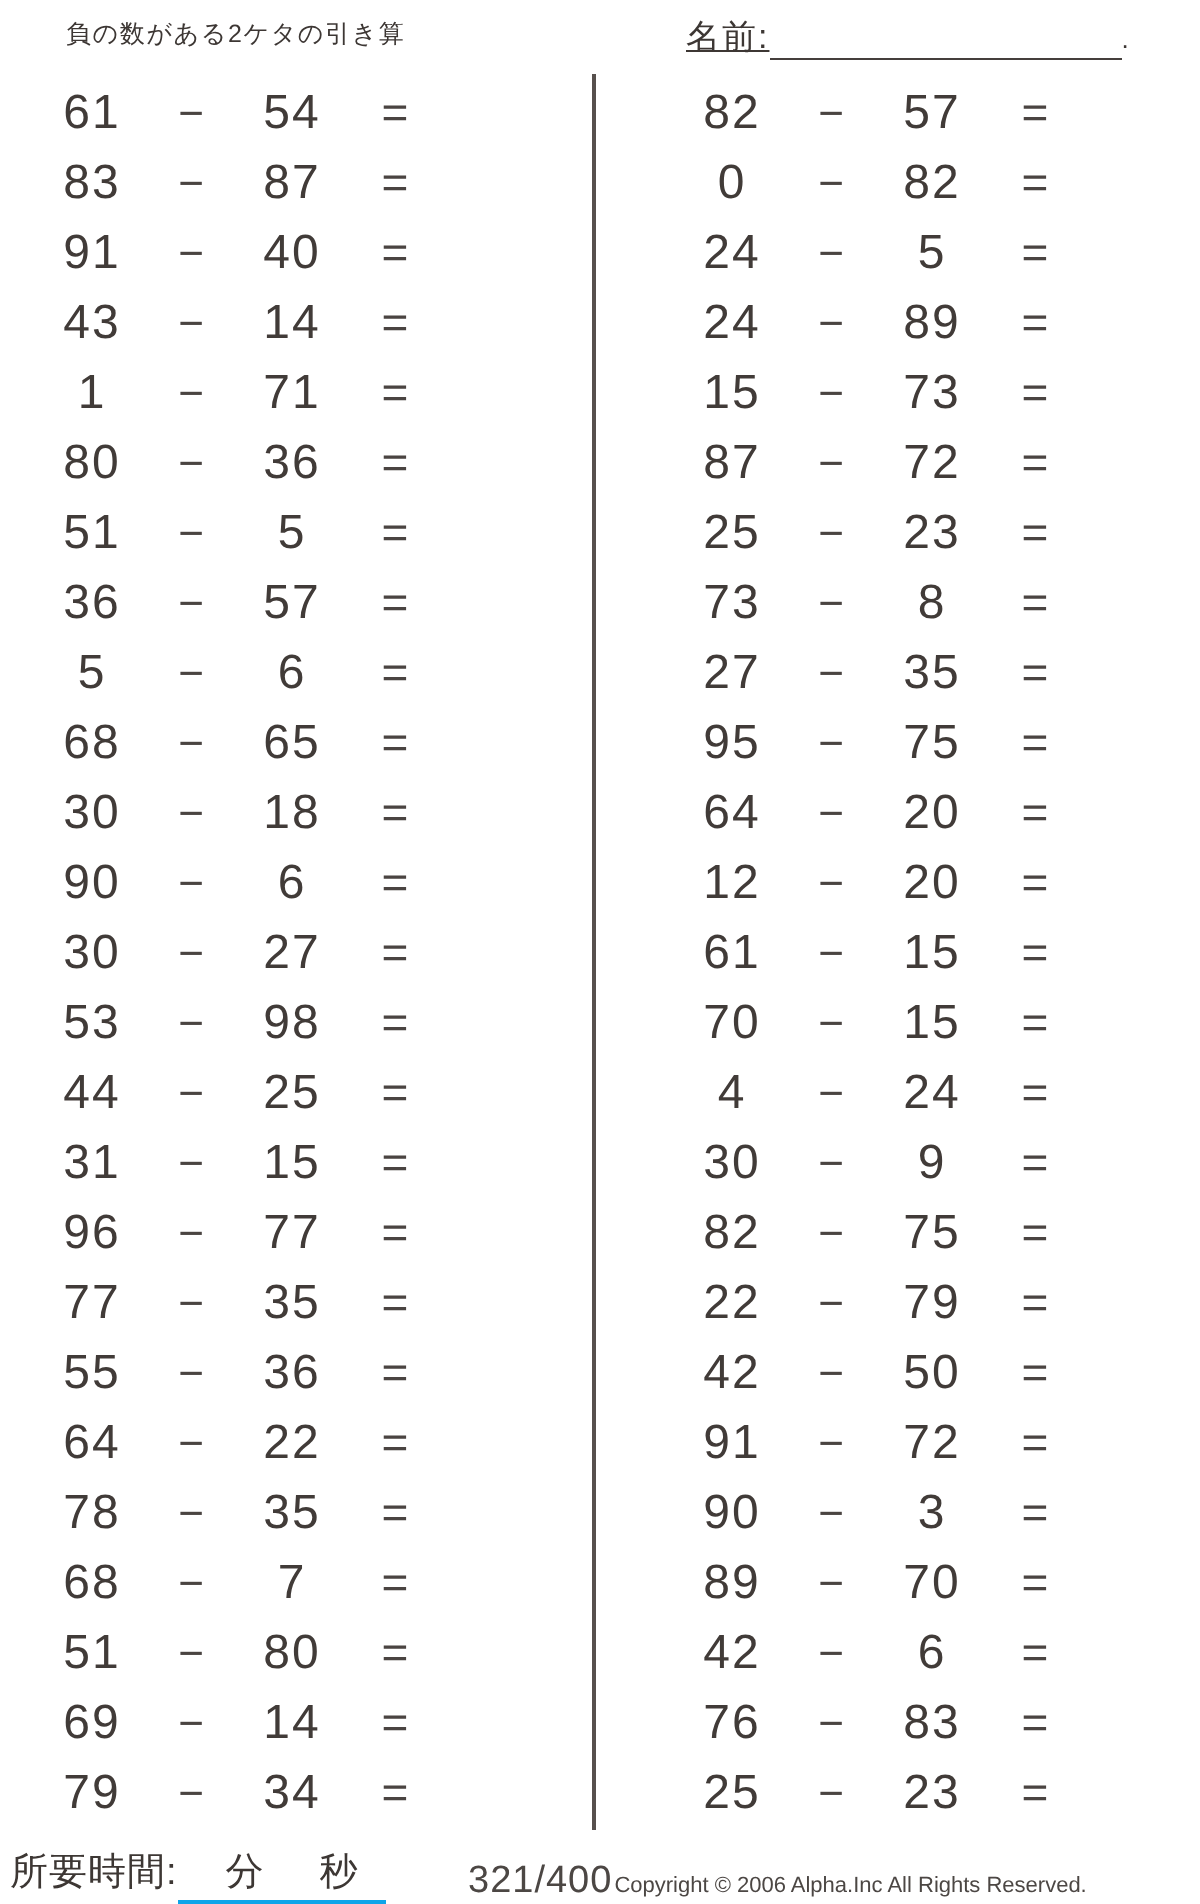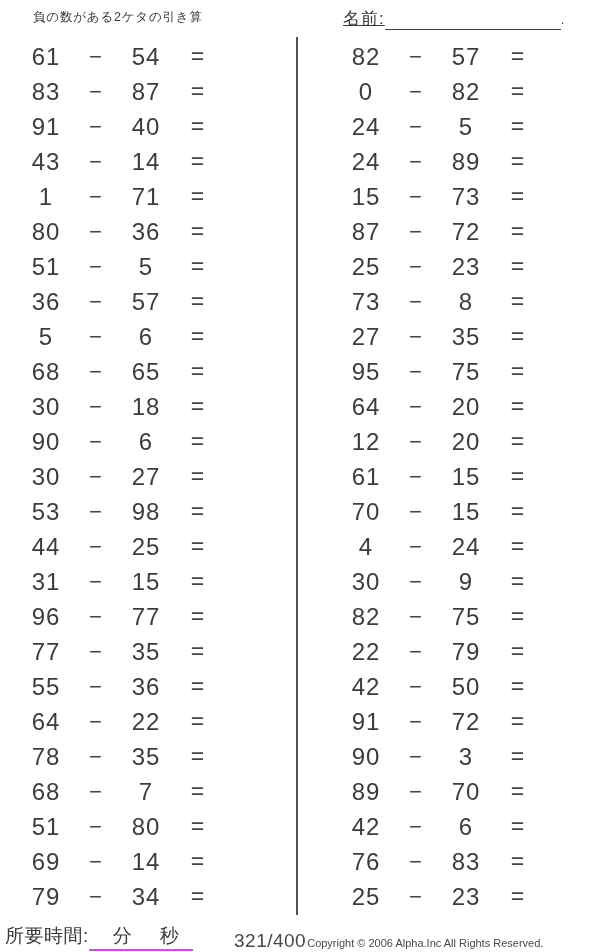--- a/index.html
+++ b/index.html
@@ -46,21 +46,21 @@
   .problem-row .minus-operator { font-size: 22px; color: #4a4441; }
   .problem-row .equals-sign   { font-size: 23px; color: #4a4441; }
 
   
   .footer-time {
     position: absolute; left: 5px; top: 923px;
     font-size: 19px; color: #3d3734; white-space: nowrap;
   }
   .time-label { letter-spacing: 0.5px; }
   .time-line {
-    display: inline-block; border-bottom: 2px solid #d946ef;
+    display: inline-block; border-bottom: 2px solid #0ea5e9;
     padding: 0 14px 1px 24px; line-height: 1.2;
   }
   .seconds-label { margin-left: 28px; }
   .footer-right {
     position: absolute; left: 234px; top: 930px;
     white-space: nowrap; color: #4c4744;
   }
   .page-number { font-size: 19px; letter-spacing: 0.5px; }
   .copyright { font-size: 11px; margin-left: 1px; }
 </style>

